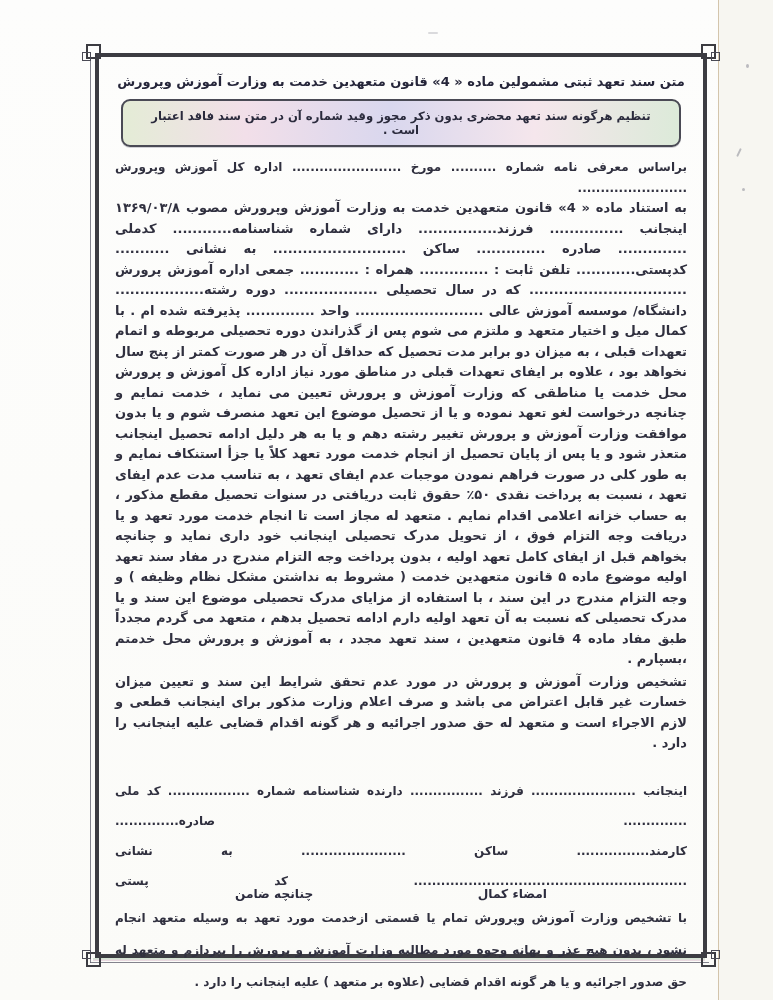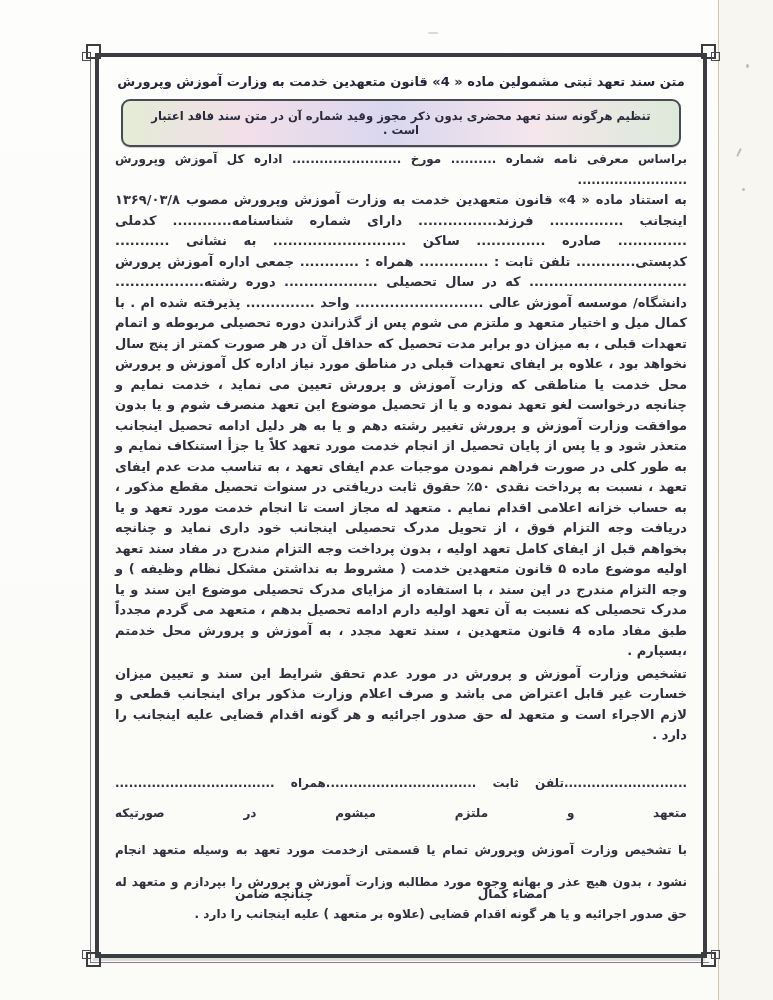--- a/index.html
+++ b/index.html
@@ -38,21 +38,21 @@
     text-align:center;font-size:13px;line-height:22px;letter-spacing:0;
     color:#26263a;margin:2px 0 6px 0;
   }
   .notice-box{
     margin:3px 6px 0 6px;border:2px solid #4a4a55;border-radius:9px;
     background:linear-gradient(90deg,#e4ecd6 0%,#f2dfe9 22%,#d9d7ee 48%,#f5e6ec 74%,#dcead9 100%);
     padding:8px 22px;box-shadow:0 1px 0 rgba(80,80,100,.25);
   }
   .notice-text{text-align:center;font-size:11.6px;color:#2a2a3c;}
   .body-text{font-size:13px;line-height:20.5px;text-align:justify;}
-  .intro-line{margin-top:2px;text-align:justify;text-align-last:justify;font-size:12px;line-height:20.5px;}
+  .intro-line{margin-top:10px;text-align:justify;text-align-last:justify;font-size:12px;line-height:20.5px;}
   .para{margin:0;text-align-last:right;}
   .clause{margin-top:2px;}
   .fields{margin-top:22px;}
   .field-line{font-size:12px;line-height:30px;text-align:justify;text-align-last:justify;}
   .guarantee{margin-top:6px;font-size:12px;line-height:32px;text-align:justify;text-align-last:right;}
   .signatures{
     position:absolute;left:16px;right:16px;top:830px;
     display:flex;flex-direction:row;justify-content:space-between;
     padding:0 140px 0 120px;font-size:12.2px;color:#2c2c3e;
   }
@@ -85,21 +85,22 @@
         <div class="notice-text">تنظیم هرگونه سند تعهد محضری بدون ذکر مجوز وقید شماره آن در متن سند فاقد اعتبار است .</div>
       </div>
 
       <div class="intro-line body-text">براساس معرفی نامه شماره .......... مورخ ........................ اداره کل آموزش وپرورش ........................</div>
 
       <p class="para body-text">به استناد ماده « 4» قانون متعهدین خدمت به وزارت آموزش وپرورش مصوب ۱۳۶۹/۰۳/۸ اینجانب ............... فرزند................ دارای شماره شناسنامه............ کدملی .............. صادره .............. ساکن ........................... به نشانی ........... کدپستی............ تلفن ثابت : .............. همراه : ............ جمعی اداره آموزش پرورش ................................ که در سال تحصیلی ................... دوره رشته.................. دانشگاه/ موسسه آموزش عالی .......................... واحد .............. پذیرفته شده ام . با کمال میل و اختیار متعهد و ملتزم می شوم پس از گذراندن دوره تحصیلی مربوطه و اتمام تعهدات قبلی ، به میزان دو برابر مدت تحصیل که حداقل آن در هر صورت کمتر از پنج سال نخواهد بود ، علاوه بر ایفای تعهدات قبلی در مناطق مورد نیاز اداره کل آموزش و پرورش محل خدمت یا مناطقی که وزارت آموزش و پرورش تعیین می نماید ، خدمت نمایم و چنانچه درخواست لغو تعهد نموده و یا از تحصیل موضوع این تعهد منصرف شوم و یا بدون موافقت وزارت آموزش و پرورش تغییر رشته دهم و یا به هر دلیل ادامه تحصیل اینجانب متعذر شود و یا پس از پایان تحصیل از انجام خدمت مورد تعهد کلاً یا جزأ استنکاف نمایم و به طور کلی در صورت فراهم نمودن موجبات عدم ایفای تعهد ، به تناسب مدت عدم ایفای تعهد ، نسبت به پرداخت نقدی ۵۰٪ حقوق ثابت دریافتی در سنوات تحصیل مقطع مذکور ، به حساب خزانه اعلامی اقدام نمایم . متعهد له مجاز است تا انجام خدمت مورد تعهد و یا دریافت وجه التزام فوق ، از تحویل مدرک تحصیلی اینجانب خود داری نماید و چنانچه بخواهم قبل از ایفای کامل تعهد اولیه ، بدون پرداخت وجه التزام مندرج در مفاد سند تعهد اولیه موضوع ماده ۵ قانون متعهدین خدمت ( مشروط به نداشتن مشکل نظام وظیفه ) و وجه التزام مندرج در این سند ، با استفاده از مزایای مدرک تحصیلی موضوع این سند و یا مدرک تحصیلی که نسبت به آن تعهد اولیه دارم ادامه تحصیل بدهم ، متعهد می گردم مجدداً طبق مفاد ماده 4 قانون متعهدین ، سند تعهد مجدد ، به آموزش و پرورش محل خدمتم ،بسپارم .</p>
 
       <p class="para body-text clause">تشخیص وزارت آموزش و پرورش در مورد عدم تحقق شرایط این سند و تعیین میزان خسارت غیر قابل اعتراض می باشد و صرف اعلام وزارت مذکور برای اینجانب قطعی و لازم الاجراء است و متعهد له حق صدور اجرائیه و هر گونه اقدام قضایی علیه اینجانب را دارد .</p>
 
       <div class="fields">
-        <div class="field-line">...........................تلفن ثابت .................................همراه ................................... متعهد و ملتزم میشوم در صورتیکه</div>
+        <div class="field-line">اینجانب ....................... فرزند ................ دارنده شناسنامه شماره .................. کد ملی .............. صادره..............</div>
+        <div class="field-line">کارمند................ ساکن ....................... به نشانی ............................................................ کد پستی</div>
       </div>
 
       <p class="guarantee para">با تشخیص وزارت آموزش وپرورش تمام یا قسمتی ازخدمت مورد تعهد به وسیله متعهد انجام نشود ، بدون هیچ عذر و بهانه وجوه مورد مطالبه وزارت آموزش و پرورش را بپردازم و متعهد له حق صدور اجرائیه و یا هر گونه اقدام قضایی (علاوه بر متعهد ) علیه اینجانب را دارد .</p>
 
       <div class="signatures">
         <span>امضاء کمال</span>
         <span>چنانچه ضامن</span>
       </div>
 
     </div>

